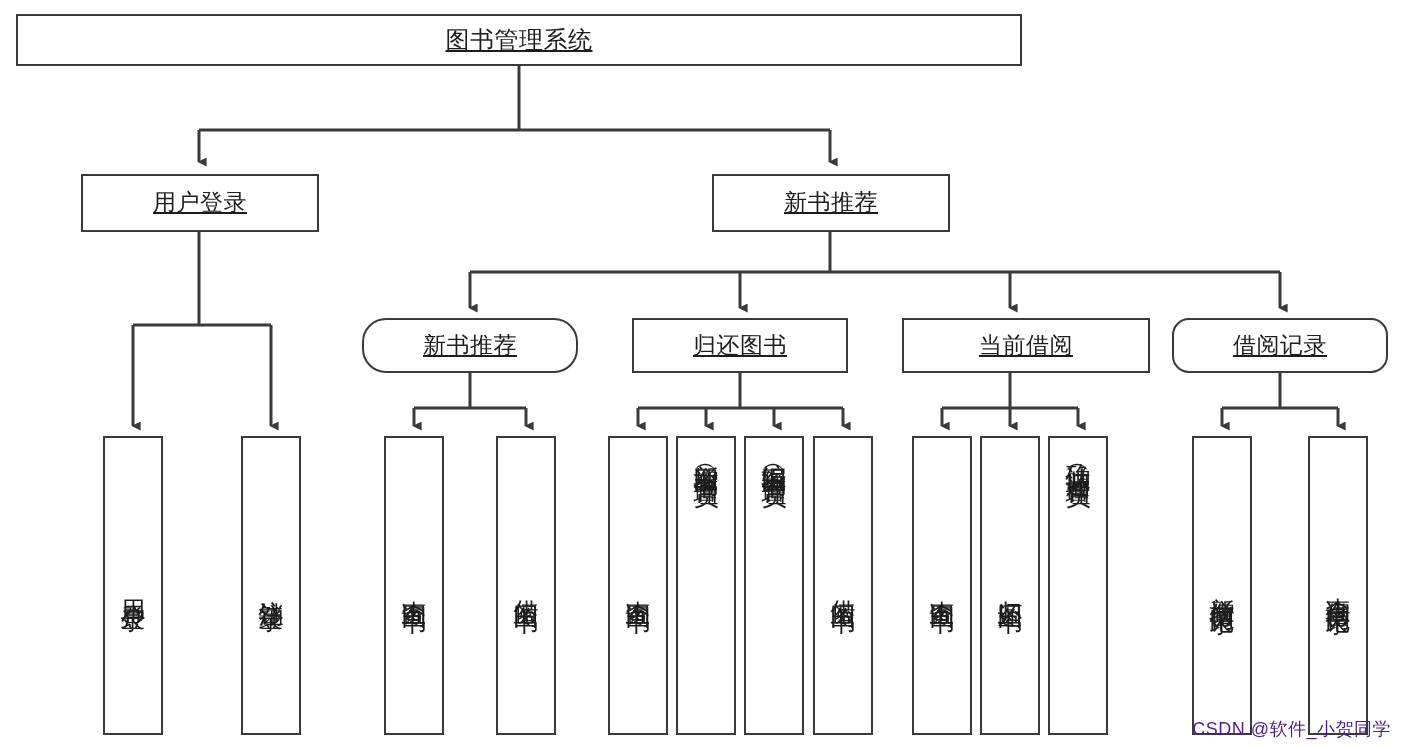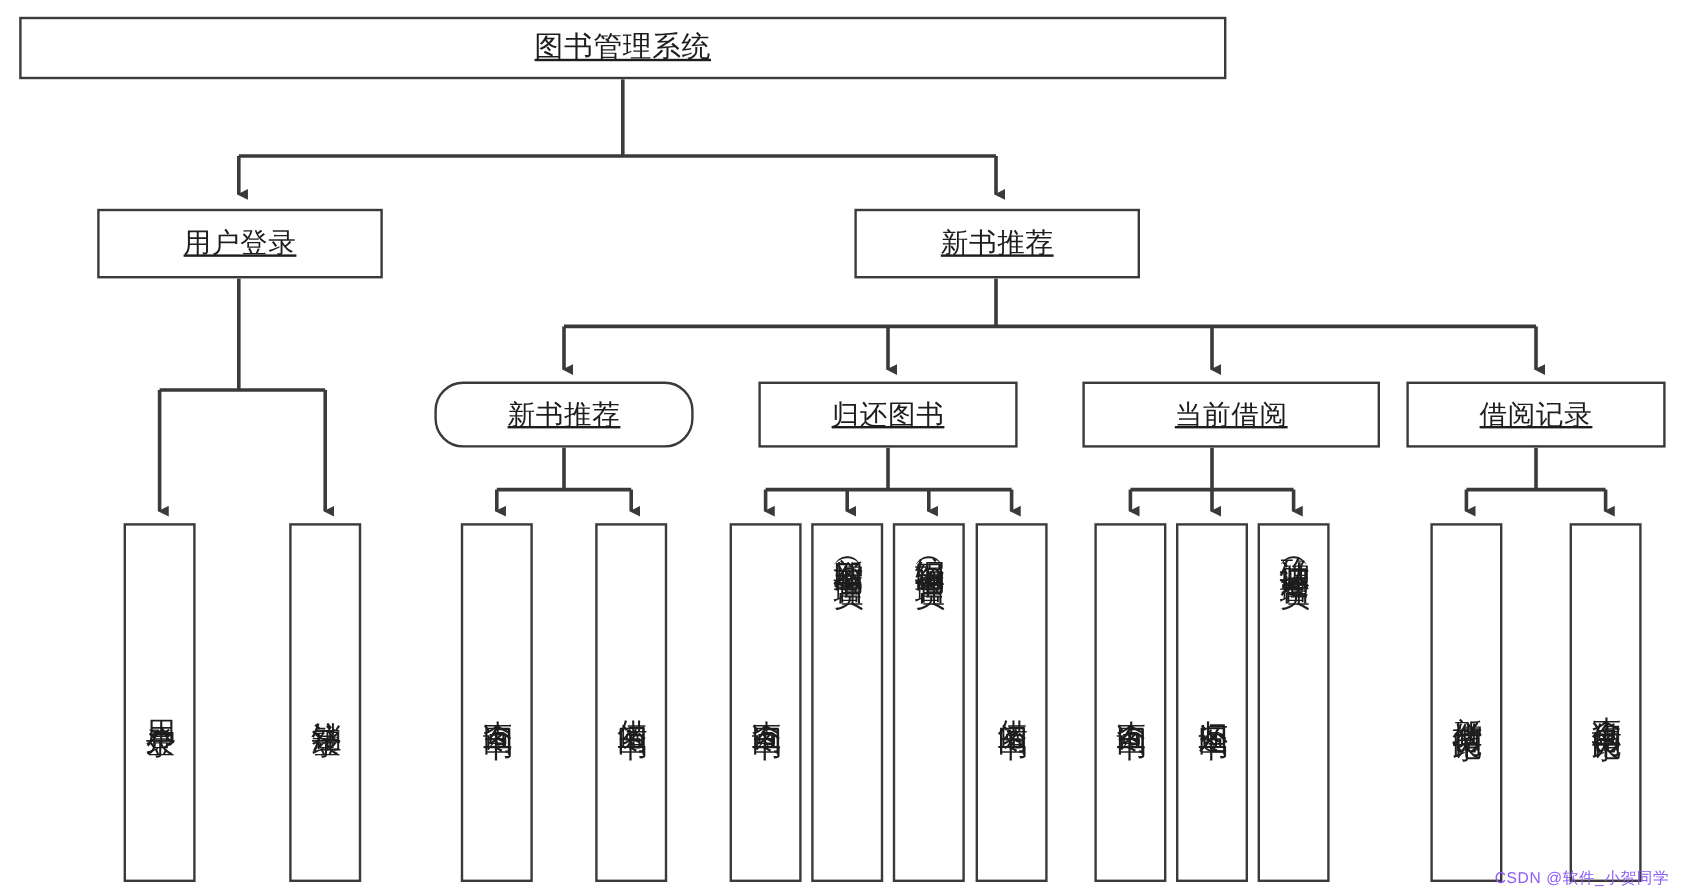--- a/index.html
+++ b/index.html
@@ -64,22 +64,22 @@
     text-align: left;
   }
   .node.vert.centered {
     align-items: center;
     padding-top: 0;
   }
   #watermark {
     position: absolute;
     right: 14px;
     bottom: 6px;
-    font-size: 13px;
-    color: #8b5cf6;
+    font-size: 18px;
+    color: #4c1d95;
     z-index: 5;
     white-space: nowrap;
     letter-spacing: 0.5px;
   }
 </style>
 </head>
 <body>
 
 <div id="canvas">
 
@@ -151,21 +151,21 @@
   </div>
 
   <div class="node horiz" style="left:632px; top:318px; width:216px; height:55px;">
     <span class="label">归还图书</span>
   </div>
 
   <div class="node horiz" style="left:902px; top:318px; width:248px; height:55px;">
     <span class="label">当前借阅</span>
   </div>
 
-  <div class="node horiz" style="left:1172px; top:318px; width:216px; height:55px;">
+  <div class="node horiz" style="left:1172px; top:318px; width:216px; height:55px;border-radius:17px;">
     <span class="label">借阅记录</span>
   </div>
 
   <div class="node vert centered" style="left:103px; top:436px; width:60px; height:299px;">
     <span class="label">用户登录</span>
   </div>
 
   <div class="node vert centered" style="left:241px; top:436px; width:60px; height:299px;">
     <span class="label">注销登录</span>
   </div>

